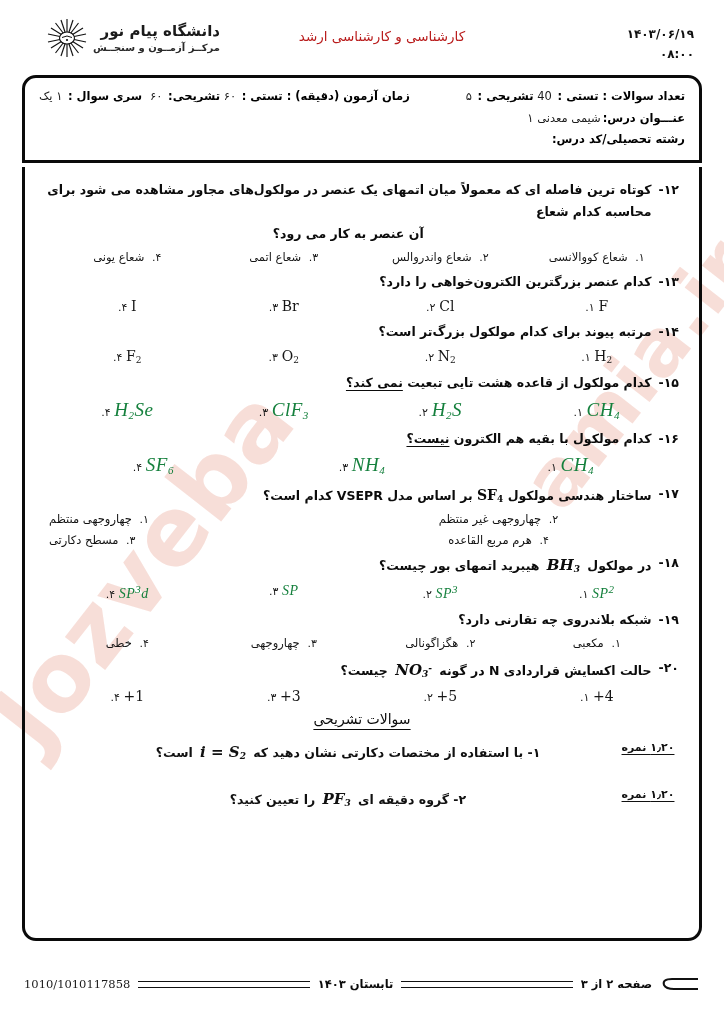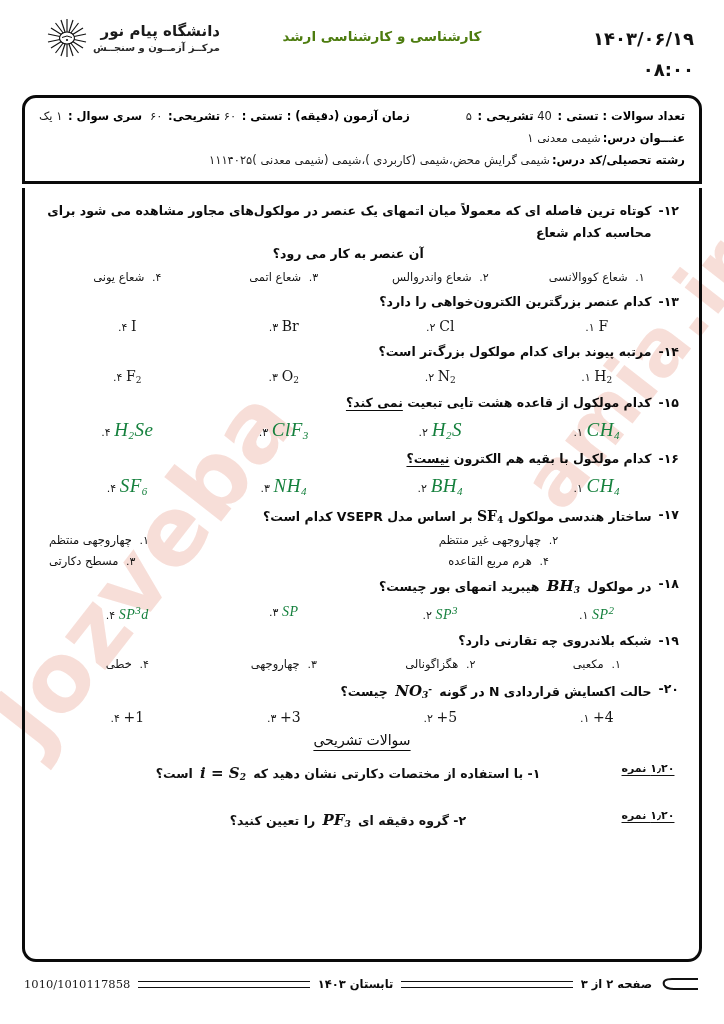--- a/index.html
+++ b/index.html
@@ -90,29 +90,29 @@
   .brand-line2 {
     font-size: 10px;
     font-weight: 700;
     color: #2a2a2a;
     letter-spacing: .5px;
   }
   .center-title {
     flex: 1;
     text-align: center;
     font-size: 13.5px;
-    font-weight: 700;
+    font-weight: 400;
     padding-top: 10px;
-    color: #4d7c0f;
+    color: #b91c1c;
   }
   .date-block {
     min-width: 150px;
     text-align: right;
     padding-top: 6px;
-    font-size: 18px;
+    font-size: 12px;
     font-weight: 700;
     line-height: 1.7;
     direction: rtl;
   }
   .date-block div { letter-spacing: .3px; }
 
   
   .info-box {
     margin: 6px 22px 0 22px;
     border: 3px solid #0a0a0a;
@@ -442,21 +442,20 @@
       </div>
     </div>
 
     <div class="info-row">
       <span class="lbl">عنـــوان درس:</span>
       <span class="val">شیمی معدنی ۱</span>
     </div>
 
     <div class="info-row">
       <span class="lbl">رشته تحصیلی/کد درس:</span>
-      <span class="val">شیمی گرایش محض،شیمی (کاربردی )،شیمی (شیمی معدنی )۱۱۱۴۰۲۵</span>
     </div>
   </div>
 
   <div class="body-box">
 
     <div class="q">
       <div class="q-head">
         <span class="q-num">۱۲-</span>
         <span class="q-text">
           <span>کوتاه ترین فاصله ای که معمولاً میان اتمهای یک عنصر در مولکول‌های مجاور مشاهده می شود برای محاسبه کدام شعاع</span>
@@ -566,24 +565,20 @@
         <span class="q-num">۱۶-</span>
         <span class="q-text">
           <span>کدام مولکول با بقیه هم الکترون</span>
           <span class="underline-word">نیست؟</span>
         </span>
       </div>
       <div class="opts">
         <div class="opt">
           <span class="formula"><span>CH</span><sub>4</sub></span>
           <span class="opt-idx">۱.</span>
-        </div>
-        <div class="opt">
-          <span class="formula"><span>BH</span><sub>4</sub></span>
-          <span class="opt-idx">۲.</span>
         </div>
         <div class="opt">
           <span class="formula"><span>NH</span><sub>4</sub></span>
           <span class="opt-idx">۳.</span>
         </div>
         <div class="opt">
           <span class="formula"><span>SF</span><sub>6</sub></span>
           <span class="opt-idx">۴.</span>
         </div>
       </div>

